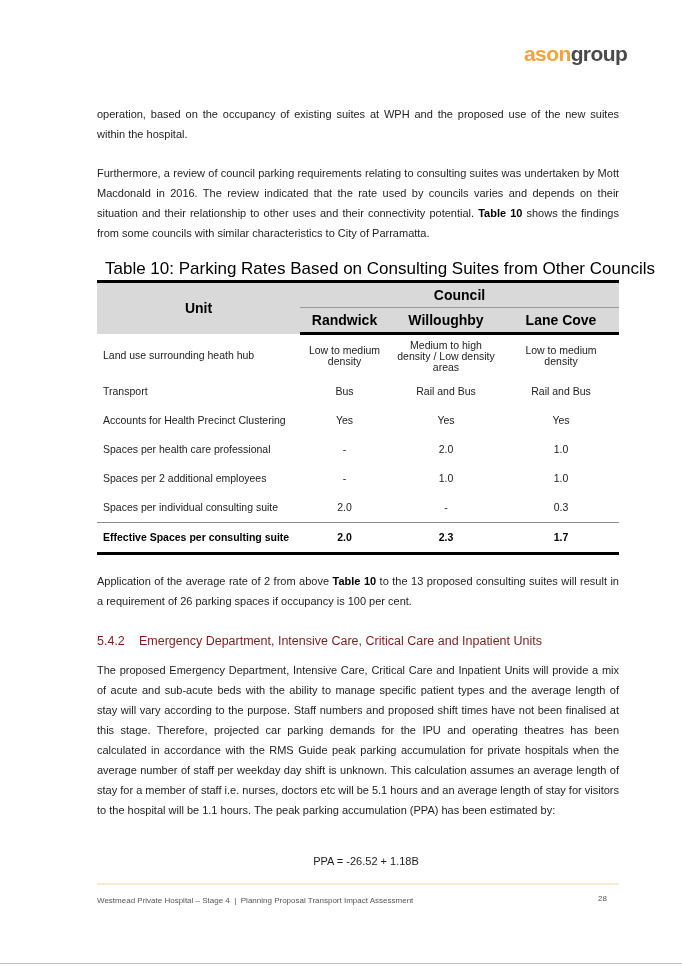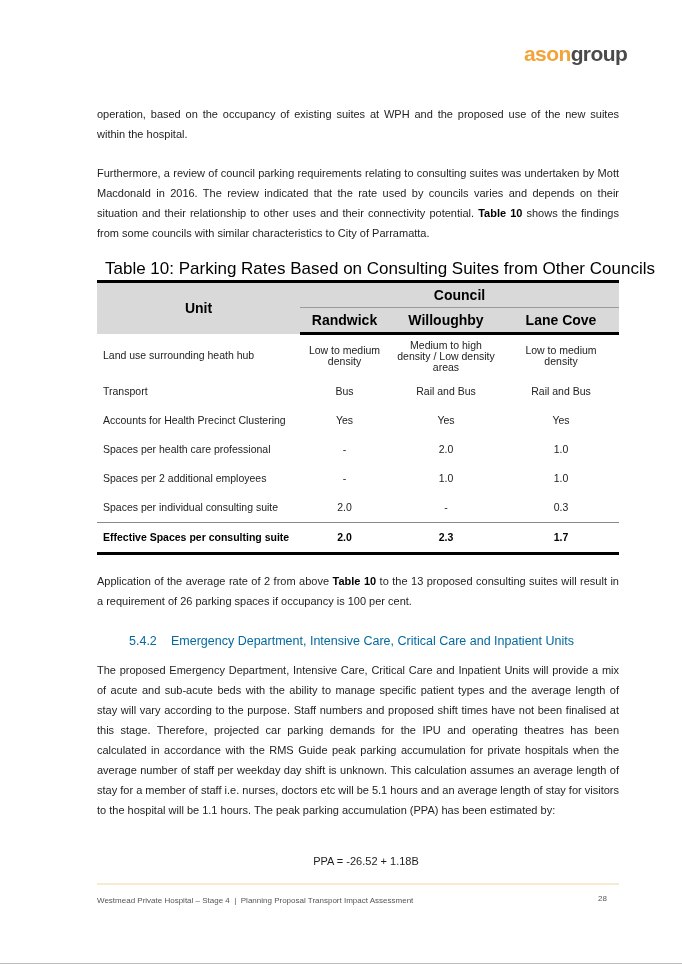--- a/index.html
+++ b/index.html
@@ -29,21 +29,21 @@
     background: #d9d9d9; font-weight: bold; color: #000; font-size: 14px; height: 24px; padding: 0;
   }
   table.t thead tr:first-child th { border-top: 3px solid #000; }
   table.t thead tr:last-child th { border-bottom: 3px solid #000; }
   table.t th.council { border-bottom: 1px solid #9a9a9a; }
   table.t td { padding: 0 6px; height: 29px; text-align: center; vertical-align: middle; line-height: 11px; }
   table.t td:first-child { text-align: left; }
   table.t tr.first td { height: 42px; }
   table.t tr.total td { font-weight: bold; color: #000; border-top: 1px solid #8a8a8a; border-bottom: 3px solid #000; height: 29px; }
   .heading {
-    position: absolute; left: 97px; top: 634px; font-size: 12.5px; color: #0369a1; margin-left: 32px;
+    position: absolute; left: 97px; top: 634px; font-size: 12.5px; color: #7f1d1d;
   }
   .heading .num { display: inline-block; width: 42px; }
   .formula { position: absolute; left: 0; width: 682px; top: 855px; text-align: center; font-size: 11px; color: #1e1e1e; padding-left: 25px; }
   .footer-rule { position: absolute; left: 97px; top: 883px; width: 522px; height: 2px; background: #f6ead2; }
   .footer { position: absolute; left: 97px; top: 894px; font-size: 8px; line-height: 14px; color: #555; }
   .page-num { position: absolute; left: 598px; top: 894px; font-size: 8px; color: #555; }
   .bottom-rule { position: absolute; left: 0; top: 963px; width: 682px; height: 1px; background: #bdbdbd; }
 </style>
 </head>
 <body>

